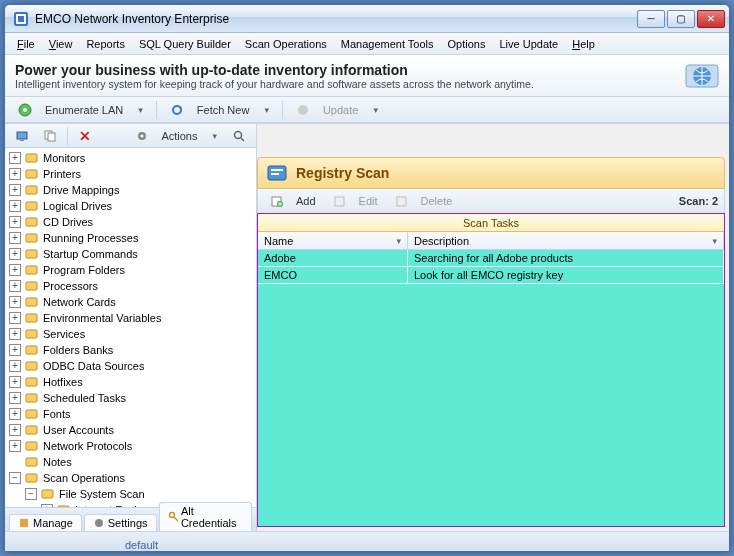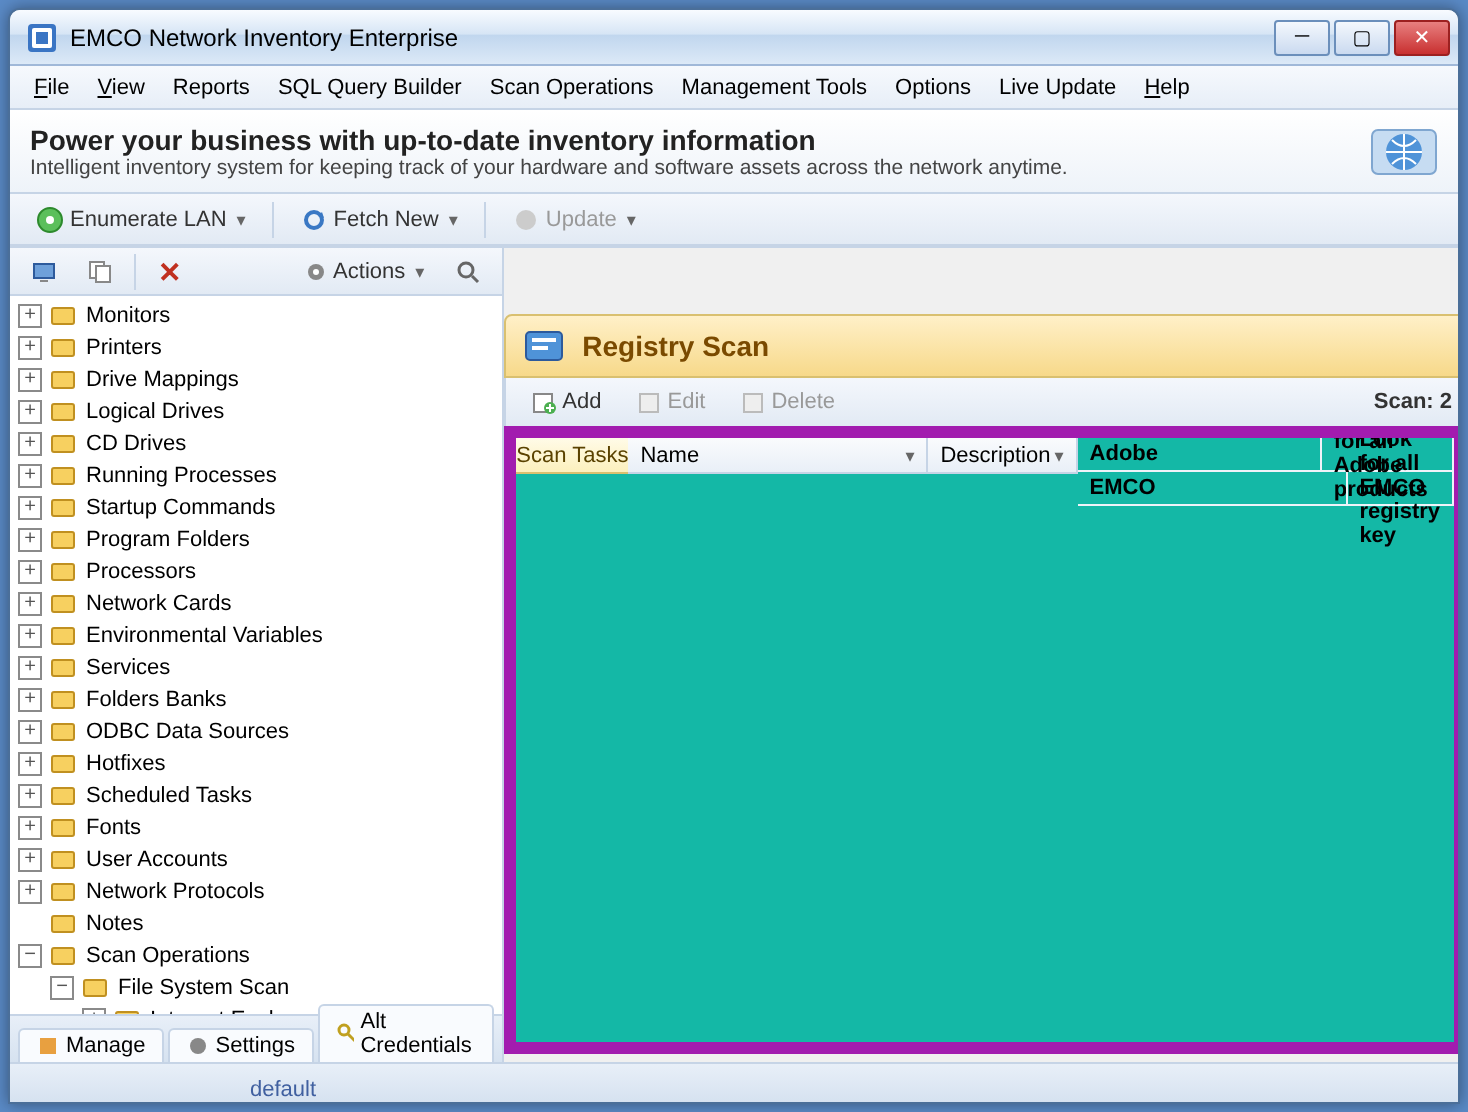--- a/index.html
+++ b/index.html
@@ -13,47 +13,47 @@
 .win-btn.close { background: linear-gradient(#e88080,#c83030); border-color:#9c2020; color:#fff;}
 .menubar { height:22px; background:linear-gradient(#f6f9fd,#e7eef7); border-bottom:1px solid #c6d4e6; display:flex; align-items:center; padding:0 6px; gap:2px;}
 .menu-item { padding:2px 6px; cursor:default; }
 .menu-item .u { text-decoration: underline; }
 .info-banner { height:42px; background:linear-gradient(#fff,#eef3f9); border-bottom:1px solid #c6d4e6; display:flex; align-items:center; padding:4px 10px; }
 .info-text { flex:1; }
 .info-title { font-size:14px; font-weight:bold; color:#222;}
 .info-sub { font-size:10.5px; color:#444; }
 .globe-icon { width:34px; height:34px; }
 .toolbar1 { height:26px; background:linear-gradient(#f4f7fc,#e2eaf4); border-bottom:1px solid #c6d4e6; display:flex; align-items:center; padding:0 6px; gap:4px;}
-.tb-btn { display:inline-flex; align-items:center; gap:3px; padding:2px 6px; border:1px solid transparent; border-radius:3px; color:#333;}
+.tb-btn { display:inline-flex; align-items:center; gap:13px; padding:2px 6px; border:1px solid transparent; border-radius:3px; color:#333;}
 .tb-btn.disabled { color:#999;justify-content:flex-end; }
 .tb-sep { width:1px; height:18px; background:#c6d4e6; margin:0 2px;}
 .dd { font-size:9px; color:#666; margin-left:2px;}
 .content { flex:1; display:flex; border-top:1px solid #c6d4e6; overflow:hidden;}
 .left-pane { width:252px; display:flex; flex-direction:column; background:#fff; border-right:1px solid #c6d4e6;}
 .left-toolbar { height:24px; background:linear-gradient(#f4f7fc,#e2eaf4); border-bottom:1px solid #c6d4e6; display:flex; align-items:center; padding:0 4px; gap:2px;}
 .tree { flex:1; overflow:auto; padding:2px; background:#fff;}
 .tree-node { display:flex; align-items:center; height:16px; padding-left:2px; white-space:nowrap;}
 .exp { width:12px; height:12px; border:1px solid #8a8a8a; display:inline-flex; align-items:center; justify-content:center; font-size:10px; line-height:1; margin-right:4px; background:#fff; color:#555;}
 .exp-none { width:12px; display:inline-block; margin-right:4px;}
 .ticon { width:14px; height:14px; margin-right:4px; display:inline-block; }
 .bottom-tabs { height:24px; background:linear-gradient(#e8eff8,#d6e2f0); border-top:1px solid #c6d4e6; display:flex; align-items:flex-end; padding:0 4px; gap:2px;}
 .btab { display:flex; align-items:center; gap:3px; padding:2px 8px; background:#f9fbfe; border:1px solid #c6d4e6; border-bottom:none; border-radius:3px 3px 0 0; font-size:11px;}
 .right-pane { flex:1; display:flex; flex-direction:column; padding:4px 4px 4px 0;margin-top:29px;}
 .panel-header { height:32px; background:linear-gradient(#fff0c8,#f7d98a); border:1px solid #d9c070; border-radius:4px 4px 0 0; display:flex; align-items:center; padding:0 8px; gap:8px;}
 .panel-header-title { font-size:14px; font-weight:bold; color:#7a4a00;}
 .panel-toolbar { height:24px; background:linear-gradient(#f4f7fc,#e2eaf4); border-left:1px solid #c6d4e6; border-right:1px solid #c6d4e6; display:flex; align-items:center; padding:0 6px; gap:4px;}
 .panel-toolbar .spacer{flex:1;}
 .tasks-count{font-weight:bold; color:#333;}
-.table-wrap { flex:1; border:6px solid #a21caf; display:flex; flex-direction:row; background:#14b8a6;}
+.table-wrap { flex:1; border:1px solid #a21caf; display:flex; flex-direction:column; background:#5eead4;}
 .table-title-row { height:18px; background:linear-gradient(#fffbe8,#fcf0bd); border-bottom:1px solid #d9c070; display:flex; align-items:center; justify-content:center; font-size:11px; color:#5a4200;}
 .table-header-row { display:flex; height:18px; border-bottom:1px solid #c6d4e6; background:linear-gradient(#fafbfd,#e9eff7);}
 .th { padding:2px 6px; border-right:1px solid #c6d4e6; display:flex; align-items:center; justify-content:space-between; font-size:11px;}
 .th.col-name{width:150px;}
 .th.col-desc{flex:1;}
-.tr { display:flex; height:17px; border-bottom:1px solid #eef3f9;font-weight:bold;}
+.tr { display:flex; height:17px; border-bottom:1px solid #eef3f9;}
 .td { padding:1px 6px; border-right:1px solid #eef3f9; font-size:11px; display:flex; align-items:center;}
 .td.col-name{width:150px;}
 .td.col-desc{flex:1;}
 .table-body{flex:1; overflow:auto;}
 .statusbar { height:20px; background:linear-gradient(#e8eff8,#d6e2f0); border-top:1px solid #c6d4e6; display:flex; align-items:flex-end; padding:0 120px; font-size:11px; color:#4060a0;}
 .ic { display:inline-block; vertical-align:middle; }
 .del-x { color:#c03020; font-weight:bold; font-size:14px;}
 </style>
 </head>
 <body>

